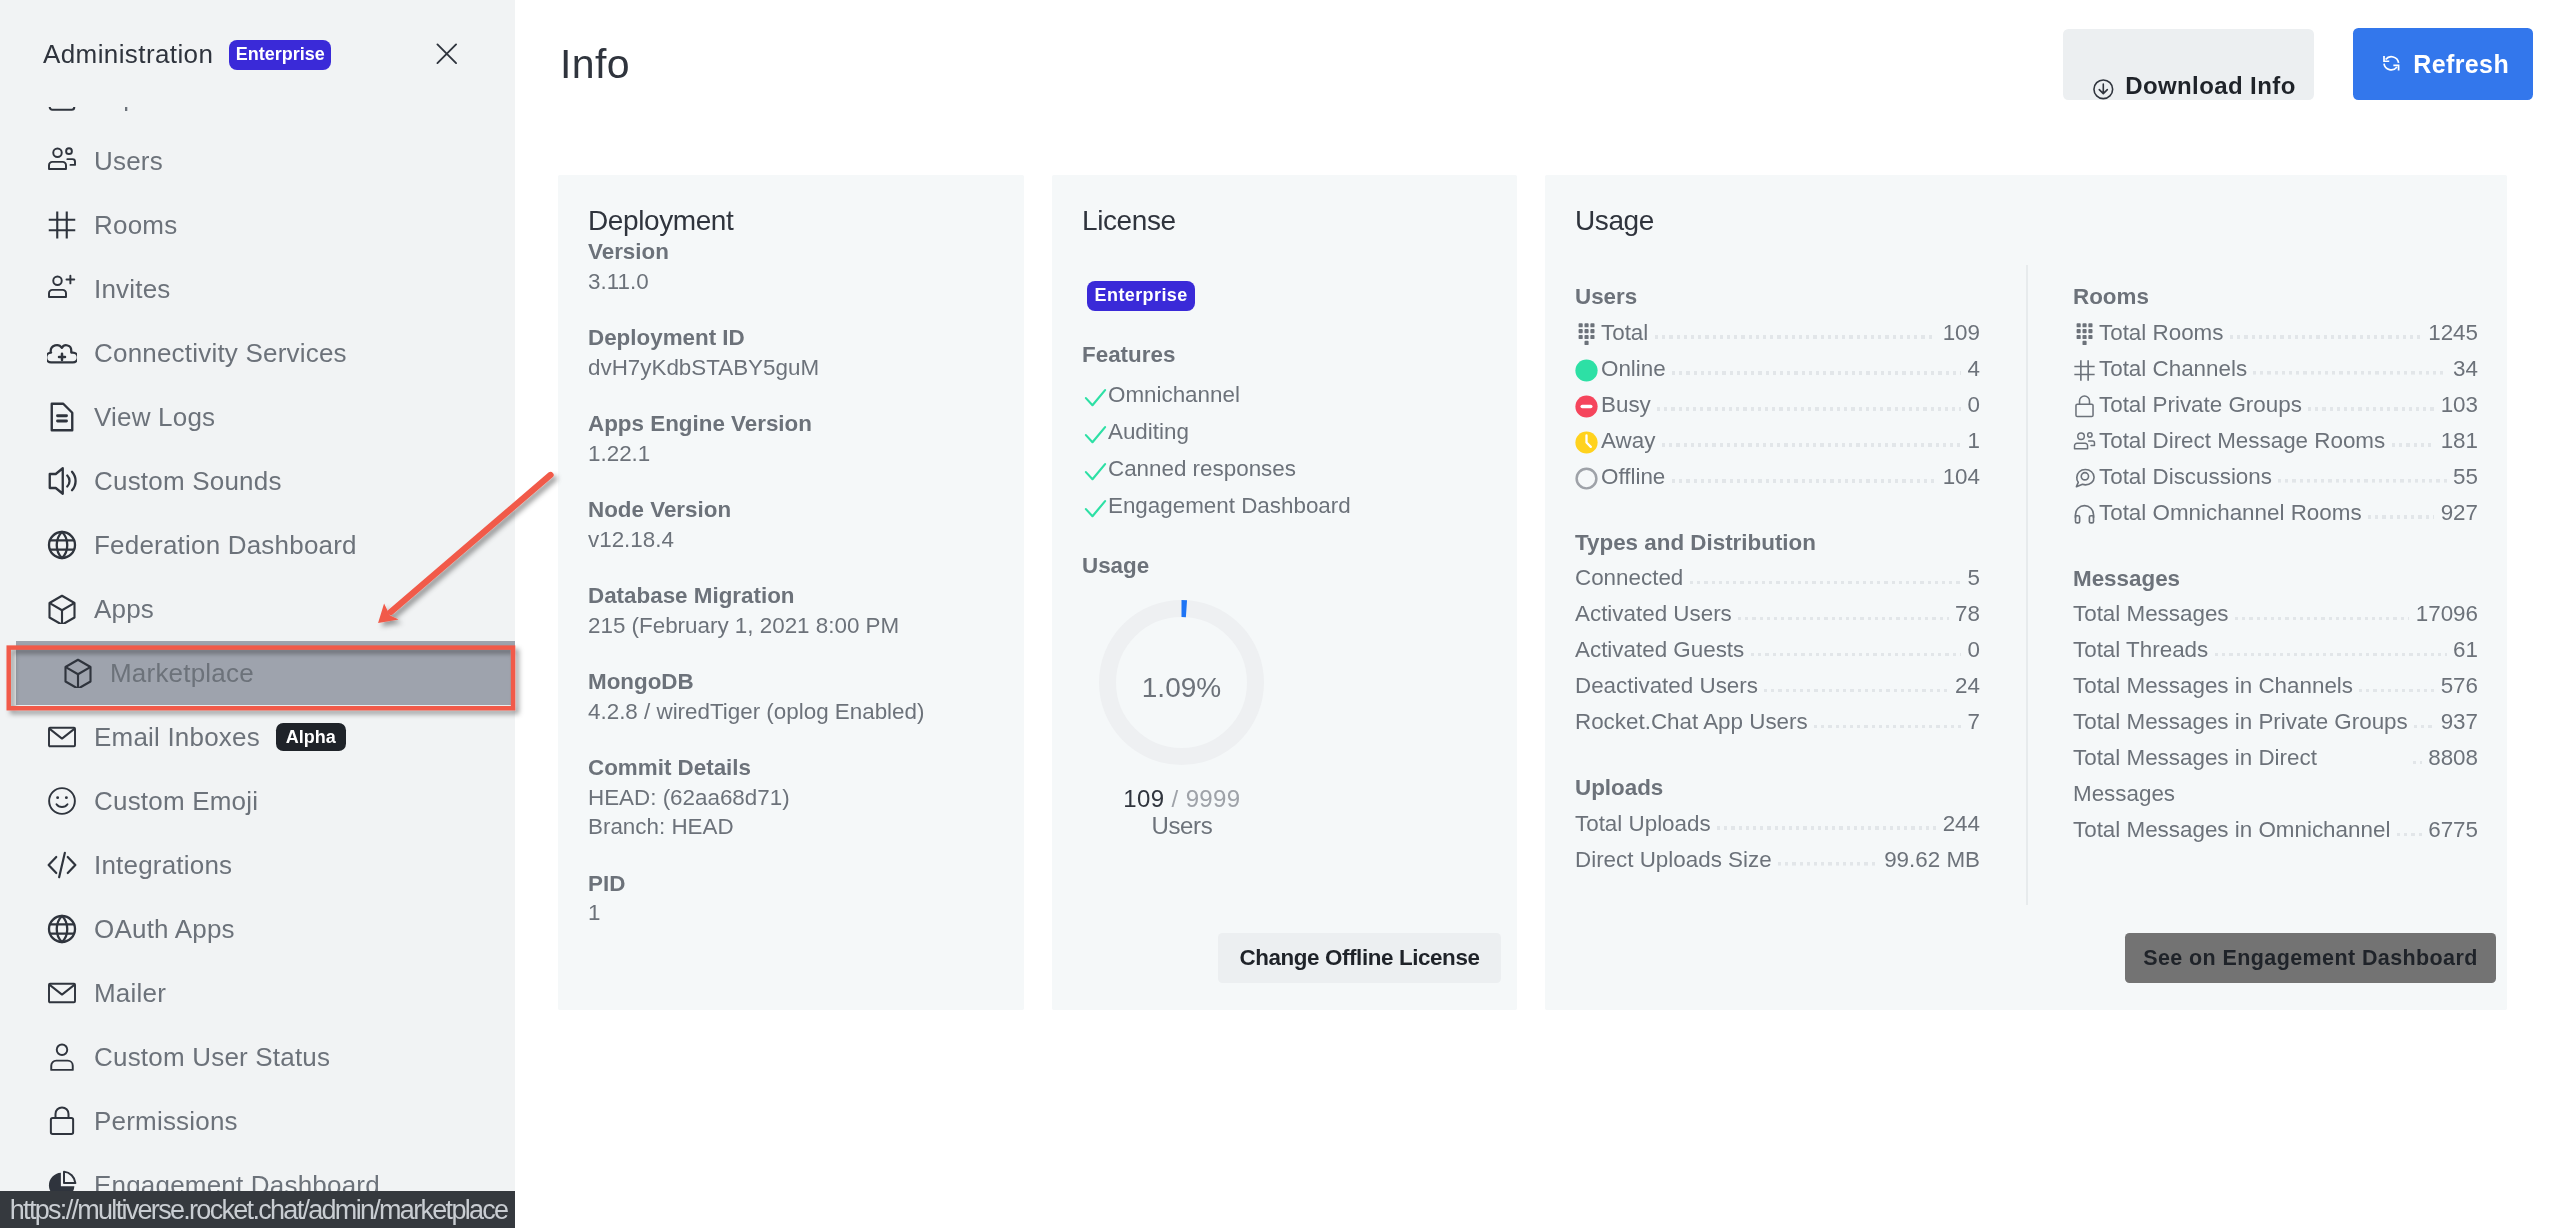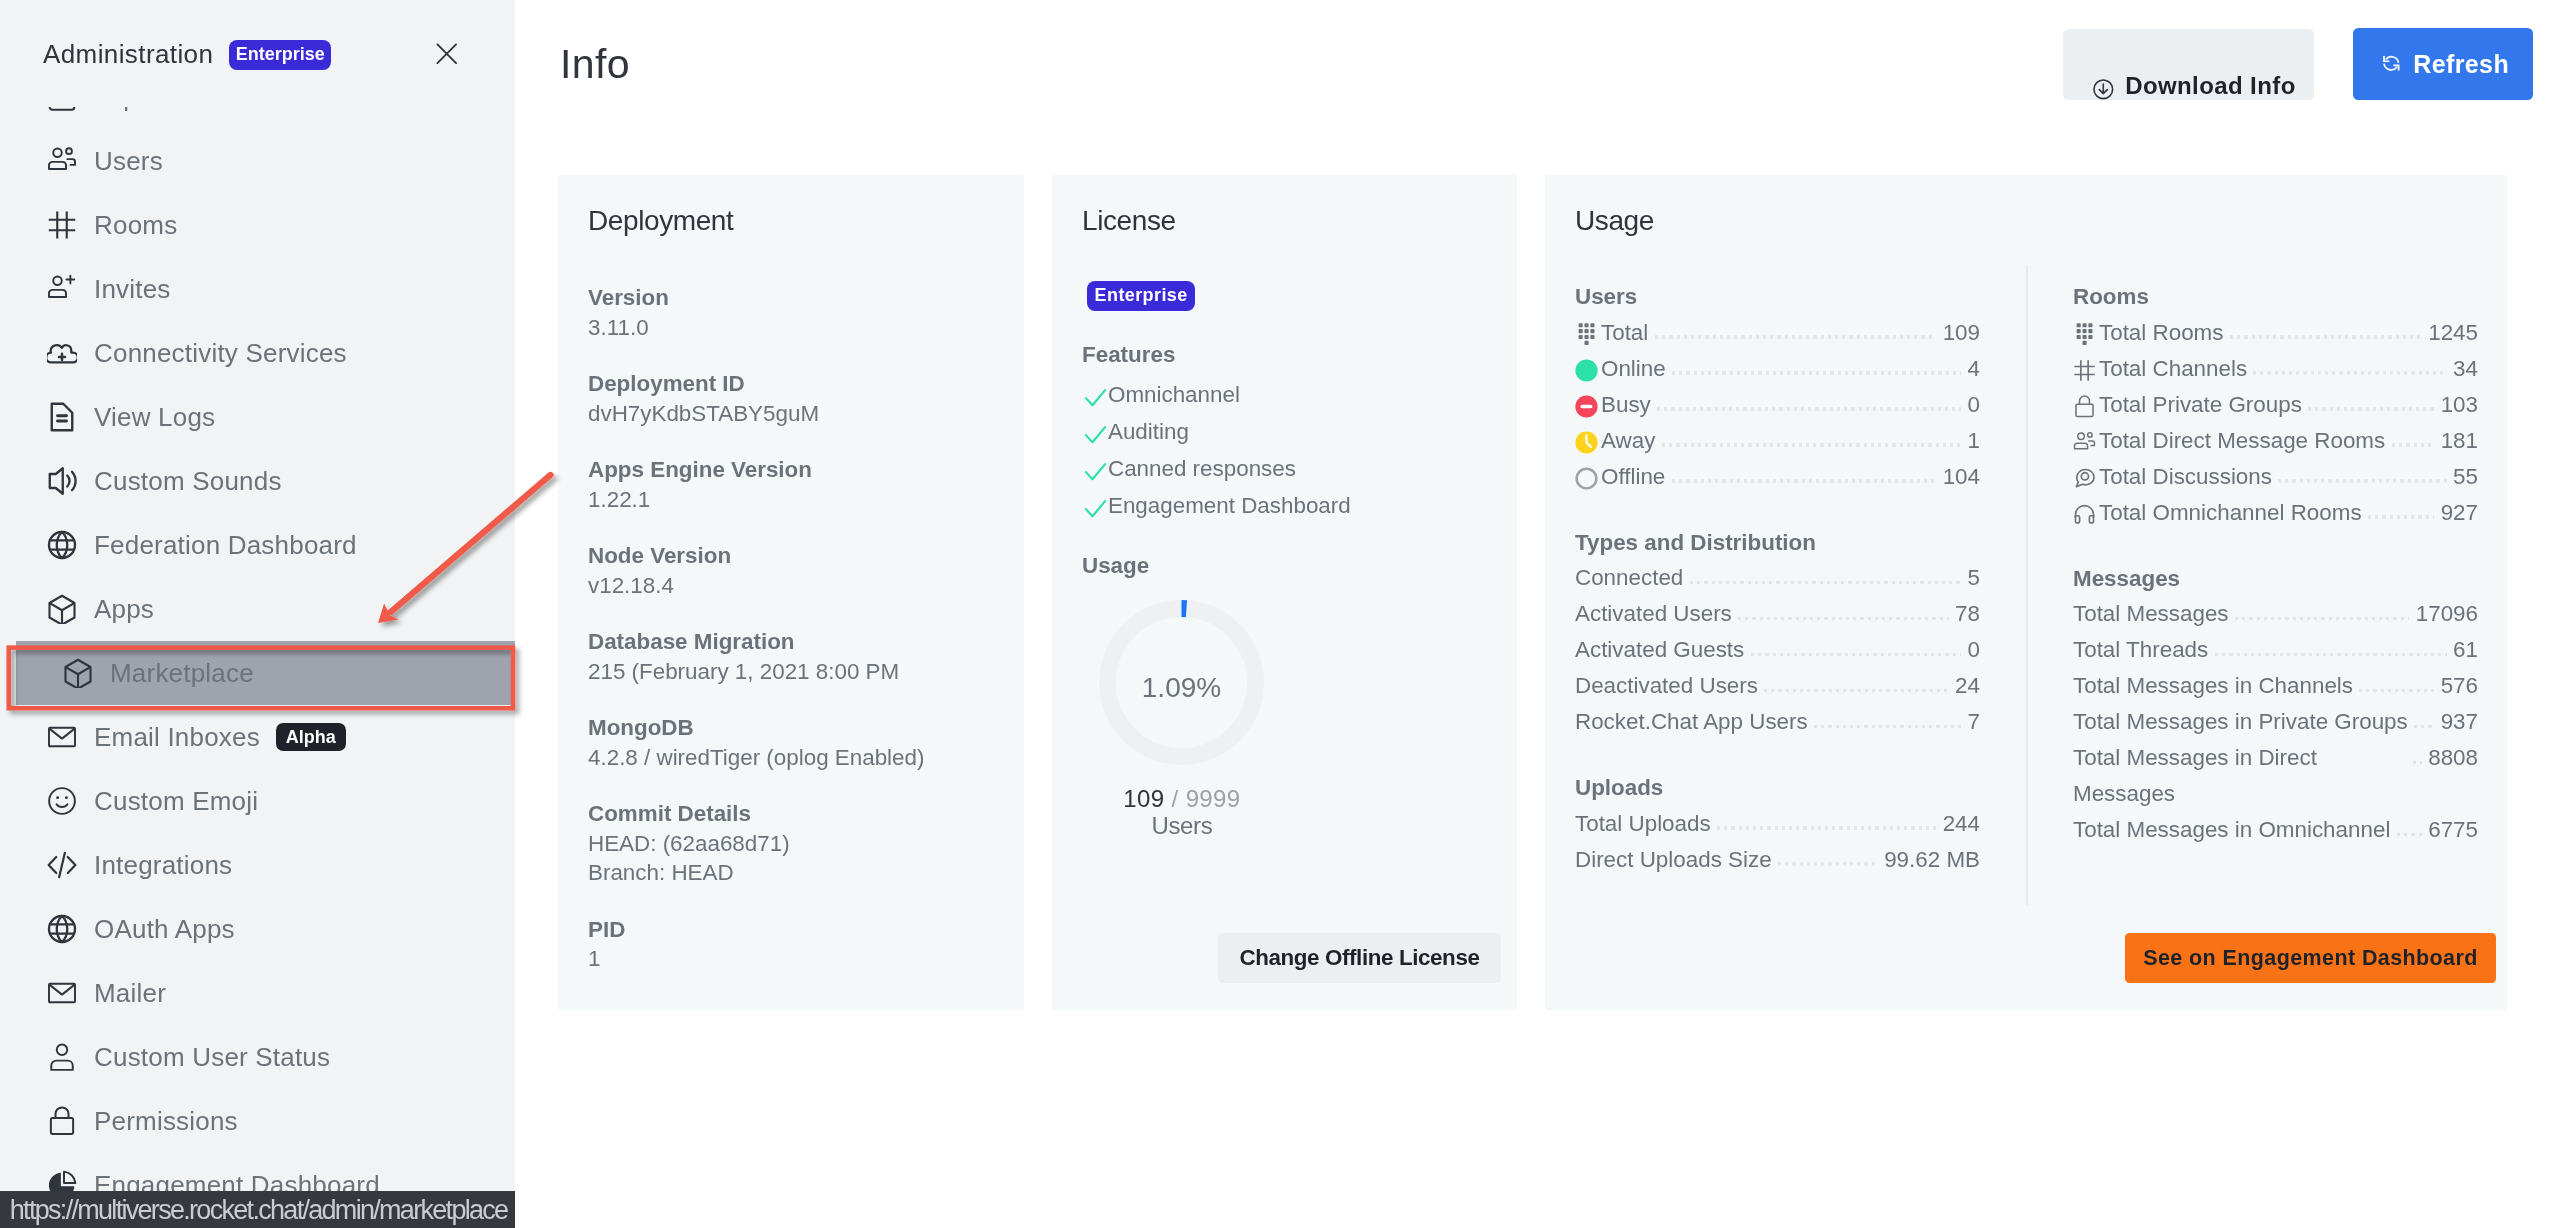--- a/index.html
+++ b/index.html
@@ -45,21 +45,21 @@
   #btn-refresh .ic{ width:21.5px; height:21.5px; margin-right:10.7px; color:#fff; display:block; }
 
   .card{ position:absolute; top:175px; height:835px; background:#f5f8f9; border-radius:1.8px; }
   #card-deployment{ left:43px; width:466px; }
   #card-license{ left:537px; width:465px; }
   #card-usage{ left:1030px; width:962px; }
   .card-title{ font-size:28px; color:#2f343d; letter-spacing:-0.4px; }
 
   
   #card-deployment .inner{ padding:30px 30px 0; }
-  #card-deployment .card-title{ margin-bottom:46px; }
+  #card-deployment .card-title{ }
   .dep-field{ margin-bottom:27px; }
   .dep-field .k{ font-size:22.4px; font-weight:bold; color:#6c727a; letter-spacing:0px; line-height:29.5px; }
   .dep-field .v{ font-size:22.4px; color:#6c727a; letter-spacing:0px; line-height:29.5px; white-space:pre-line; }
 
   
   #card-license .inner{ padding:30px 30px 0; position:relative; height:100%; }
   #card-license .card-title{ margin-bottom:44px; }
   #lic-badge{ display:inline-flex; align-items:center; background:#3a2ad8; color:#fff; font-size:18px; letter-spacing:0.4px;
               font-weight:bold; border-radius:8px; height:30px; padding:0 7.2px 1.8px; line-height:1;
               margin-left:5.4px; }
@@ -89,21 +89,21 @@
   .ug{ margin-bottom:34px; }
   .ug-head{ font-size:22.4px; font-weight:bold; color:#6c727a; letter-spacing:0px; line-height:27px; margin-bottom:4.5px; }
   .urow{ display:flex; align-items:baseline; font-size:22.4px; color:#6c727a; letter-spacing:0px; line-height:36px; }
   .urow .ic{ width:21.5px; height:21.5px; flex:0 0 21.5px; margin-right:4.5px; color:#6c727a; display:block; line-height:0; align-self:baseline; position:relative; top:6.3px; }
   .urow .lbl{ white-space:normal; }
   .urow .dots{ flex:1 1 auto; height:3.6px; margin:0 6.3px 0; min-width:9px; align-self:baseline;
                position:relative; top:-0.9px;
                background-image:repeating-linear-gradient(to right,#e2e6e9 0 3.2px,transparent 3.2px 7.2px);
                background-position:left bottom; background-repeat:repeat-x; }
   .urow .val{ white-space:nowrap; }
-  #btn-engagement{ position:absolute; left:580px; top:758px; width:371px; height:50px; background:#f97316;
+  #btn-engagement{ position:absolute; left:580px; top:758px; width:371px; height:50px; background:#737373;
                    border-radius:4.5px; display:flex; align-items:center; justify-content:center; cursor:pointer; }
   #btn-engagement .t{ font-size:21.5px; font-weight:bold; color:#1f2329; letter-spacing:0.4px; white-space:nowrap; }
 
   
   #annot{ position:absolute; left:0; top:0; width:2576px; height:1229px; pointer-events:none; }
 </style>
 </head>
 <body>
 
 <div id="root">

